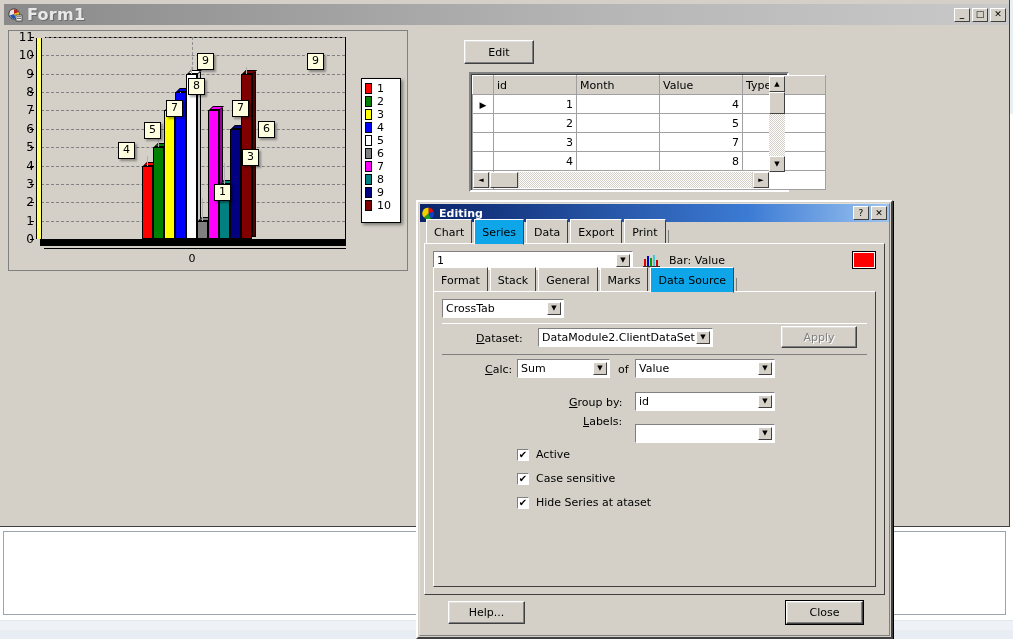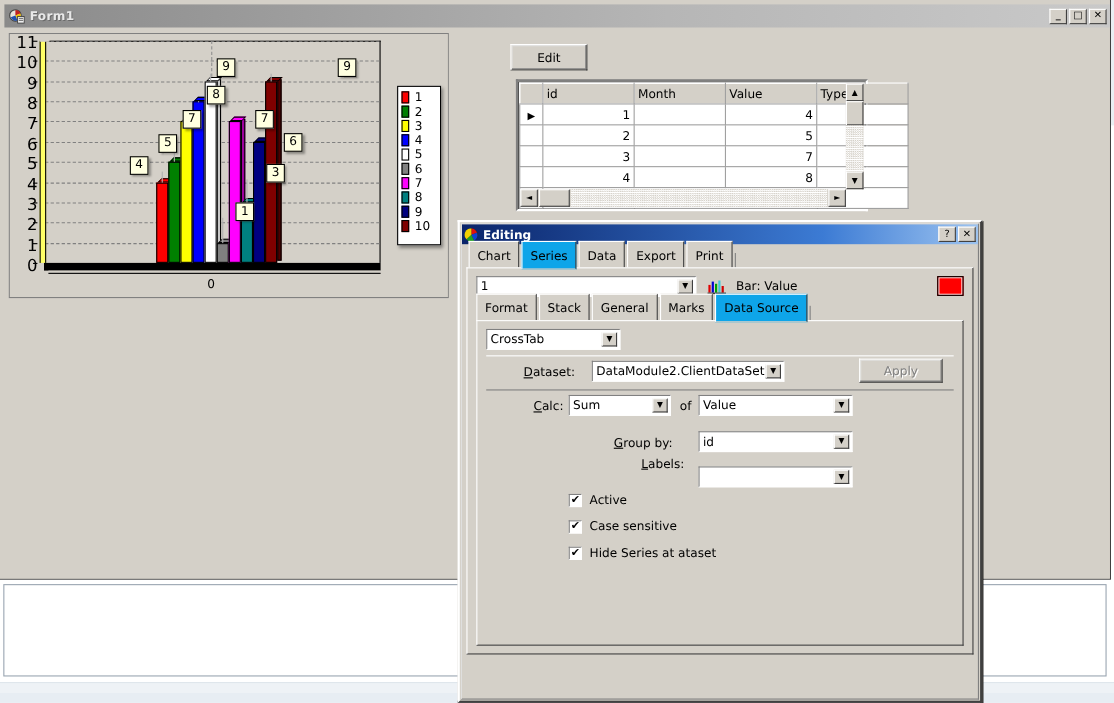--- a/index.html
+++ b/index.html
@@ -19,21 +19,21 @@
   .ide-strip2{position:absolute;left:0;top:630px;width:1013px;height:9px;background:#e7edf3;}
 
   
   .form1{position:absolute;left:0;top:0;width:1009px;height:526px;
          background:#d4d0c8;border:2px solid #d4d0c8;box-sizing:border-box;
          box-shadow:0 0 0 1px #404040;}
   .f1-title{position:absolute;left:2px;top:2px;width:1005px;height:21px;
             background:linear-gradient(to right,#8a8a8a,#b6b6b6 60%,#c9c9c9);
             display:flex;align-items:center;padding:0 2px;box-sizing:border-box;}
   .f1-icon{width:15px;height:15px;margin:0 4px 0 2px;position:relative;flex:none;}
-  .f1-title-text{font-weight:bold;font-size:11px;color:#e8e8e8;
+  .f1-title-text{font-weight:bold;font-size:16px;color:#e8e8e8;
                  text-shadow:1px 1px 0 #6a6a6a;letter-spacing:.3px;}
   .f1-btns{margin-left:auto;display:flex;gap:2px;align-items:center;padding-right:1px;}
   .winbtn{width:16px;height:14px;background:#d4d0c8;
           border-top:1px solid #ffffff;border-left:1px solid #ffffff;
           border-right:1px solid #404040;border-bottom:1px solid #404040;
           position:relative;box-sizing:border-box;}
   .winbtn .gl{position:absolute;left:0;right:0;top:0;bottom:0;
               display:flex;align-items:center;justify-content:center;
               font-size:9px;line-height:1;color:#000;font-family:"DejaVu Sans",sans-serif;}
   .winbtn.mini .gl{align-items:flex-end;padding-bottom:2px;font-weight:bold;}
@@ -46,21 +46,21 @@
   .plot{position:absolute;left:27px;top:6px;width:312px;height:208px;}
   .plot-bg{position:absolute;left:4px;top:0;width:306px;height:202px;background:#d4d0c8;
            border-top:1px solid #000;border-right:1px solid #000;box-sizing:border-box;}
   .gridline{position:absolute;left:5px;width:304px;height:0;border-top:1px dashed #808080;}
   .y-wall{position:absolute;left:0;top:0;width:6px;height:202px;background:#ffff66;
           border-left:1px solid #000;border-right:1px solid #000;box-sizing:border-box;}
   .y-wall-top{position:absolute;left:0;top:-4px;width:9px;height:5px;background:#d4d0c8;}
   .x-wall{position:absolute;left:4px;top:202px;width:306px;height:7px;background:#000;}
   .x-wall2{position:absolute;left:8px;top:209px;width:302px;height:3px;background:#d4d0c8;
            border-bottom:1px solid #000;box-sizing:border-box;}
-  .ytick{position:absolute;right:0;width:20px;text-align:right;font-size:15px;color:#000;
+  .ytick{position:absolute;right:0;width:20px;text-align:right;font-size:12px;color:#000;
          transform:translateY(-7px);}
   .yticks{position:absolute;left:-24px;top:0;width:22px;height:202px;}
   .ytick-mark{position:absolute;left:0px;width:4px;height:0;border-top:1px solid #000;}
   .xlabel{position:absolute;top:215px;left:0;width:312px;text-align:center;
           font-size:11px;color:#000;}
   .center-line{position:absolute;left:156px;top:0;width:0;height:202px;border-left:1px dashed #909090;}
 
   .bars{position:absolute;left:0;top:0;width:312px;height:202px;}
   .bar{position:absolute;bottom:0;width:11px;}
   .bar .body{position:absolute;left:0;bottom:0;width:11px;height:100%;
@@ -529,21 +529,21 @@
         <div class="combo" style="position:absolute;left:83px;top:67px;width:93px;">
           <span>Sum</span>
           <span class="arrow">▼</span>
         </div>
         <span class="lbl" style="position:absolute;left:184px;top:71px;">of</span>
         <div class="combo" style="position:absolute;left:201px;top:67px;width:140px;">
           <span>Value</span>
           <span class="arrow">▼</span>
         </div>
 
-        <span class="lbl" style="position:absolute;left:124px;top:104px;"><u>G</u>roup by:</span>
+        <span class="lbl" style="position:absolute;left:135px;top:104px;"><u>G</u>roup by:</span>
         <div class="combo" style="position:absolute;left:201px;top:100px;width:140px;">
           <span>id</span>
           <span class="arrow">▼</span>
         </div>
 
         <span class="lbl" style="position:absolute;left:149px;top:123px;"><u>L</u>abels:</span>
         <div class="combo" style="position:absolute;left:201px;top:132px;width:140px;">
           <span></span>
           <span class="arrow">▼</span>
         </div>
@@ -558,14 +558,22 @@
               <span class="lbl">Case sensitive</span>
             </div>
             <div class="cbrow" style="margin-bottom: 9px;">
               <span class="cbox">✔</span>
               <span class="lbl">Hide Series at ataset</span>
             </div>
           </div>
       </div>
     </div>
 
+    <div class="bottombar">
+      <div class="btn" style="position:absolute;left:24px;top:4px;width:77px;height:23px;">
+        <span>Help...</span>
+      </div>
+      <div class="btn" style="position:absolute;right:22px;top:4px;width:77px;height:23px;outline:1px solid #000;">
+        <span>Close</span>
+      </div>
+    </div>
   </div>
 </div>
 
 </body></html>

